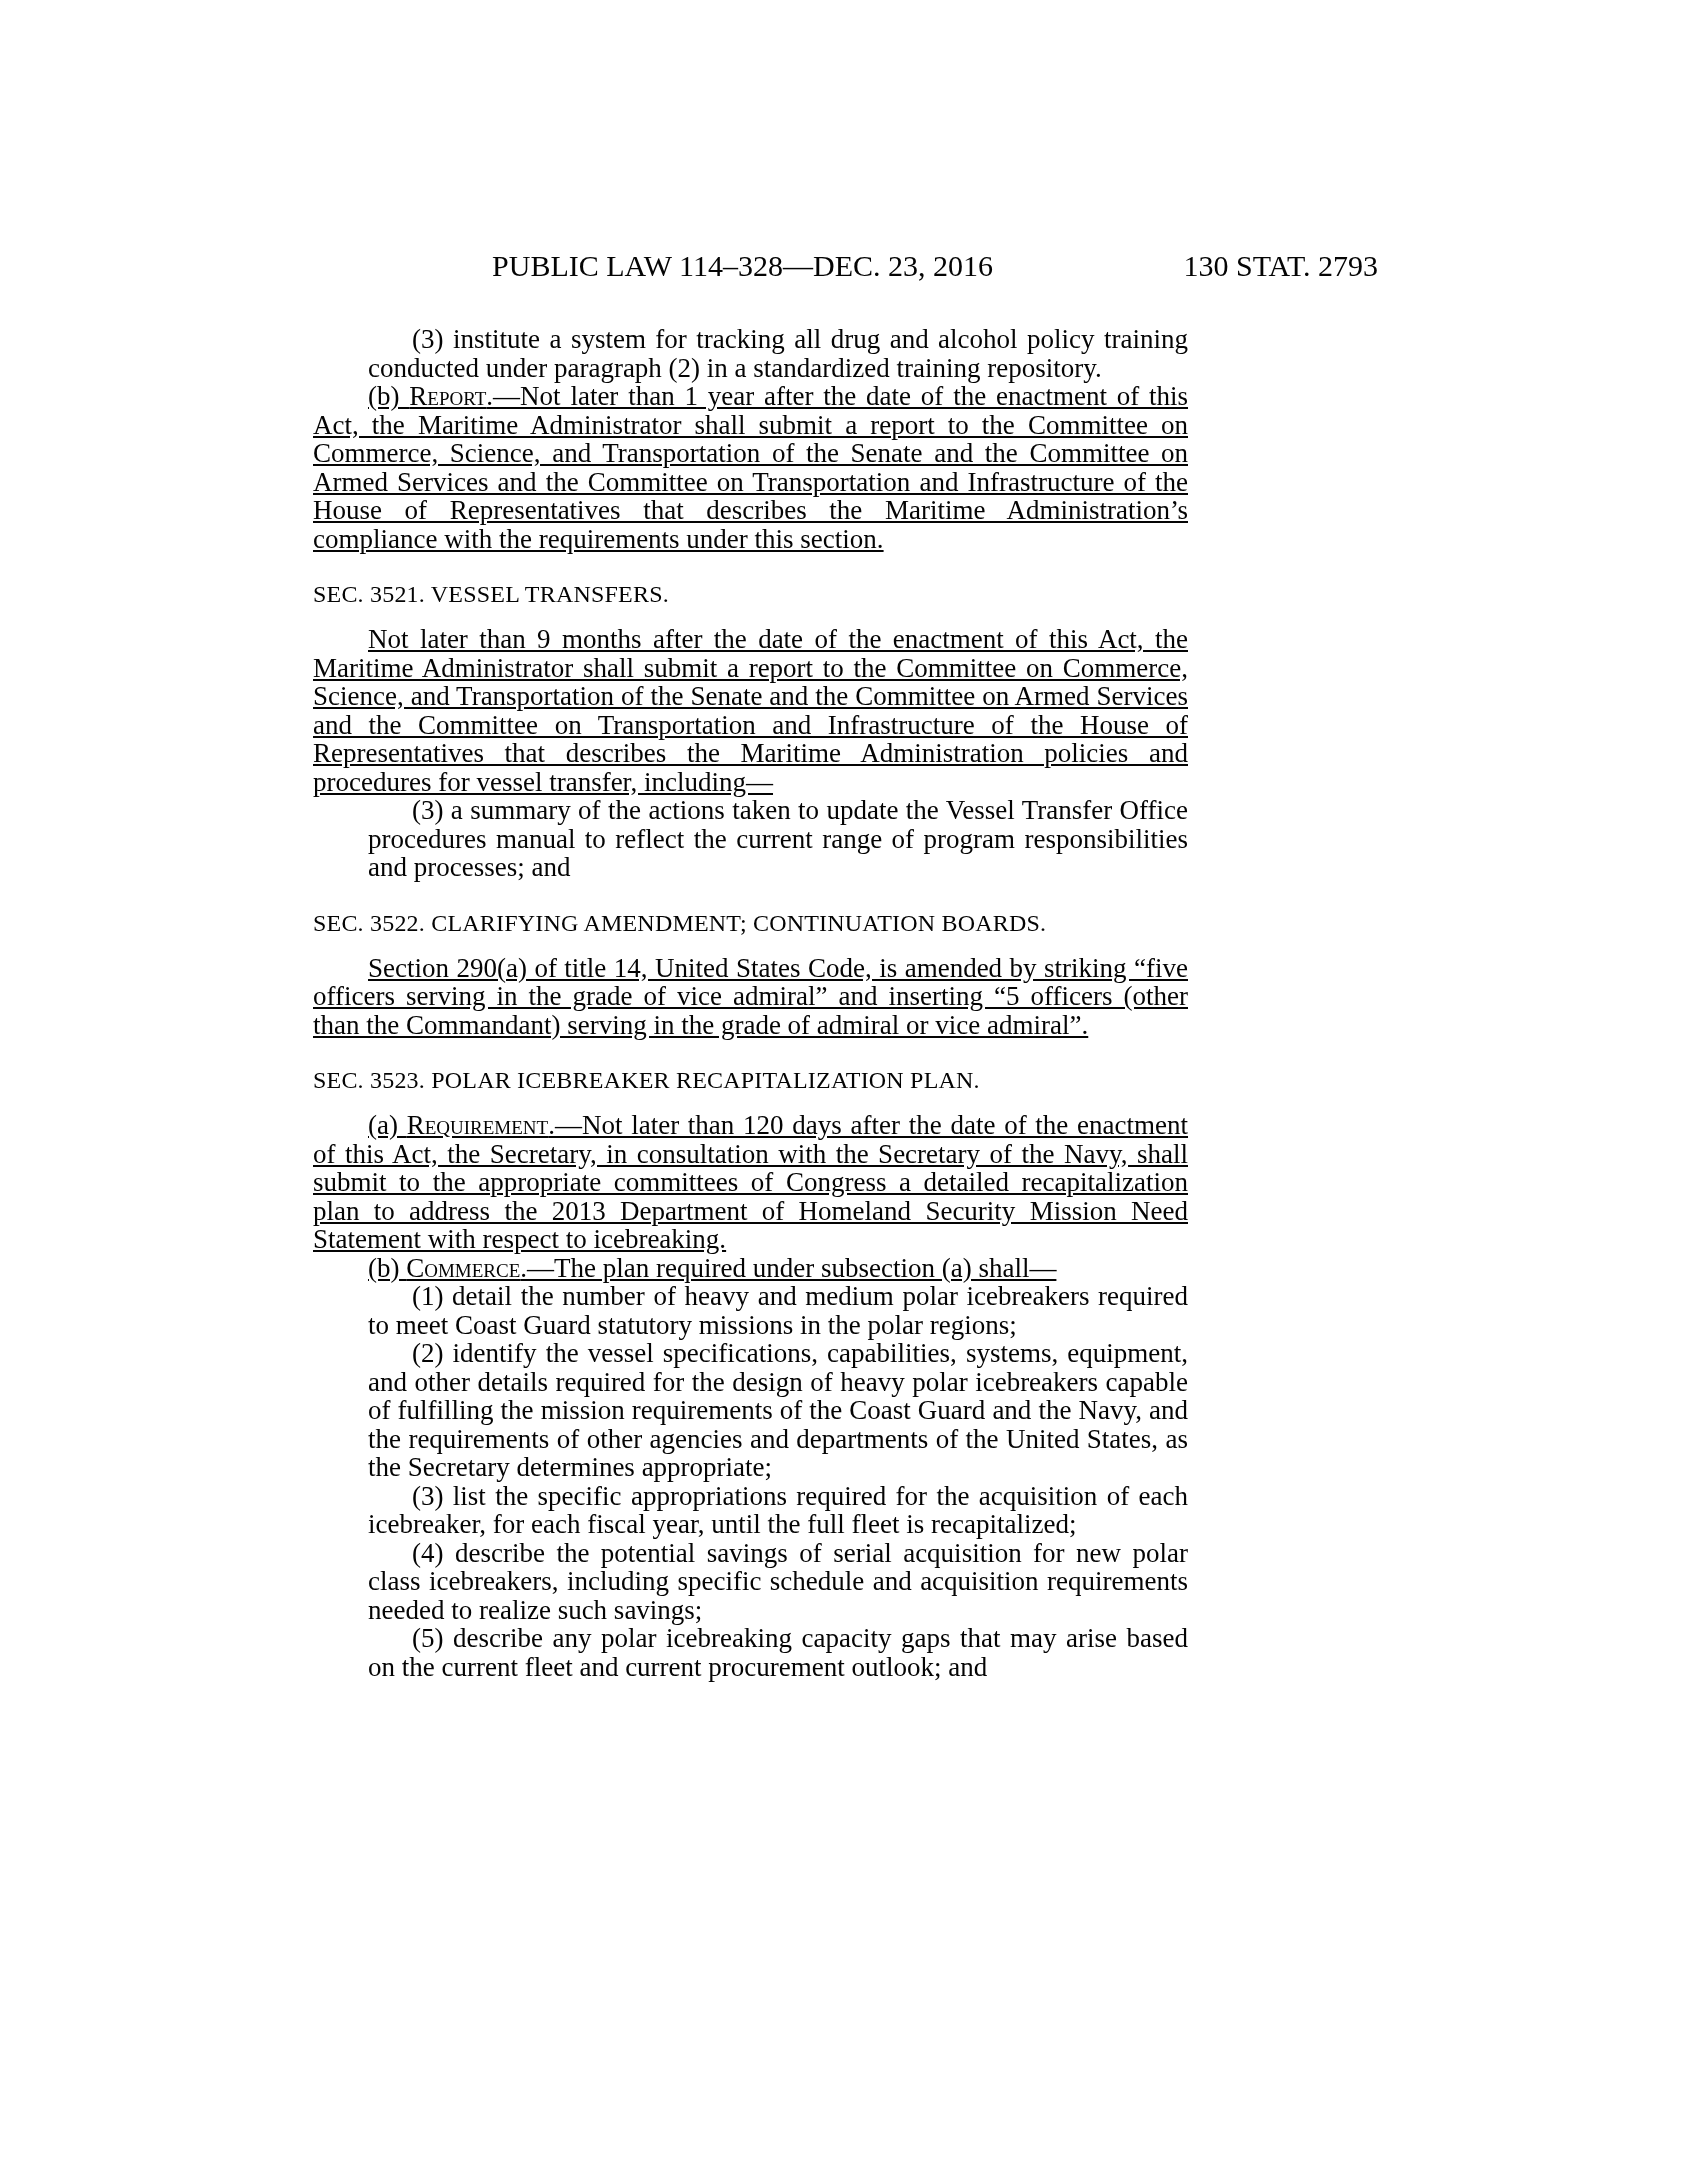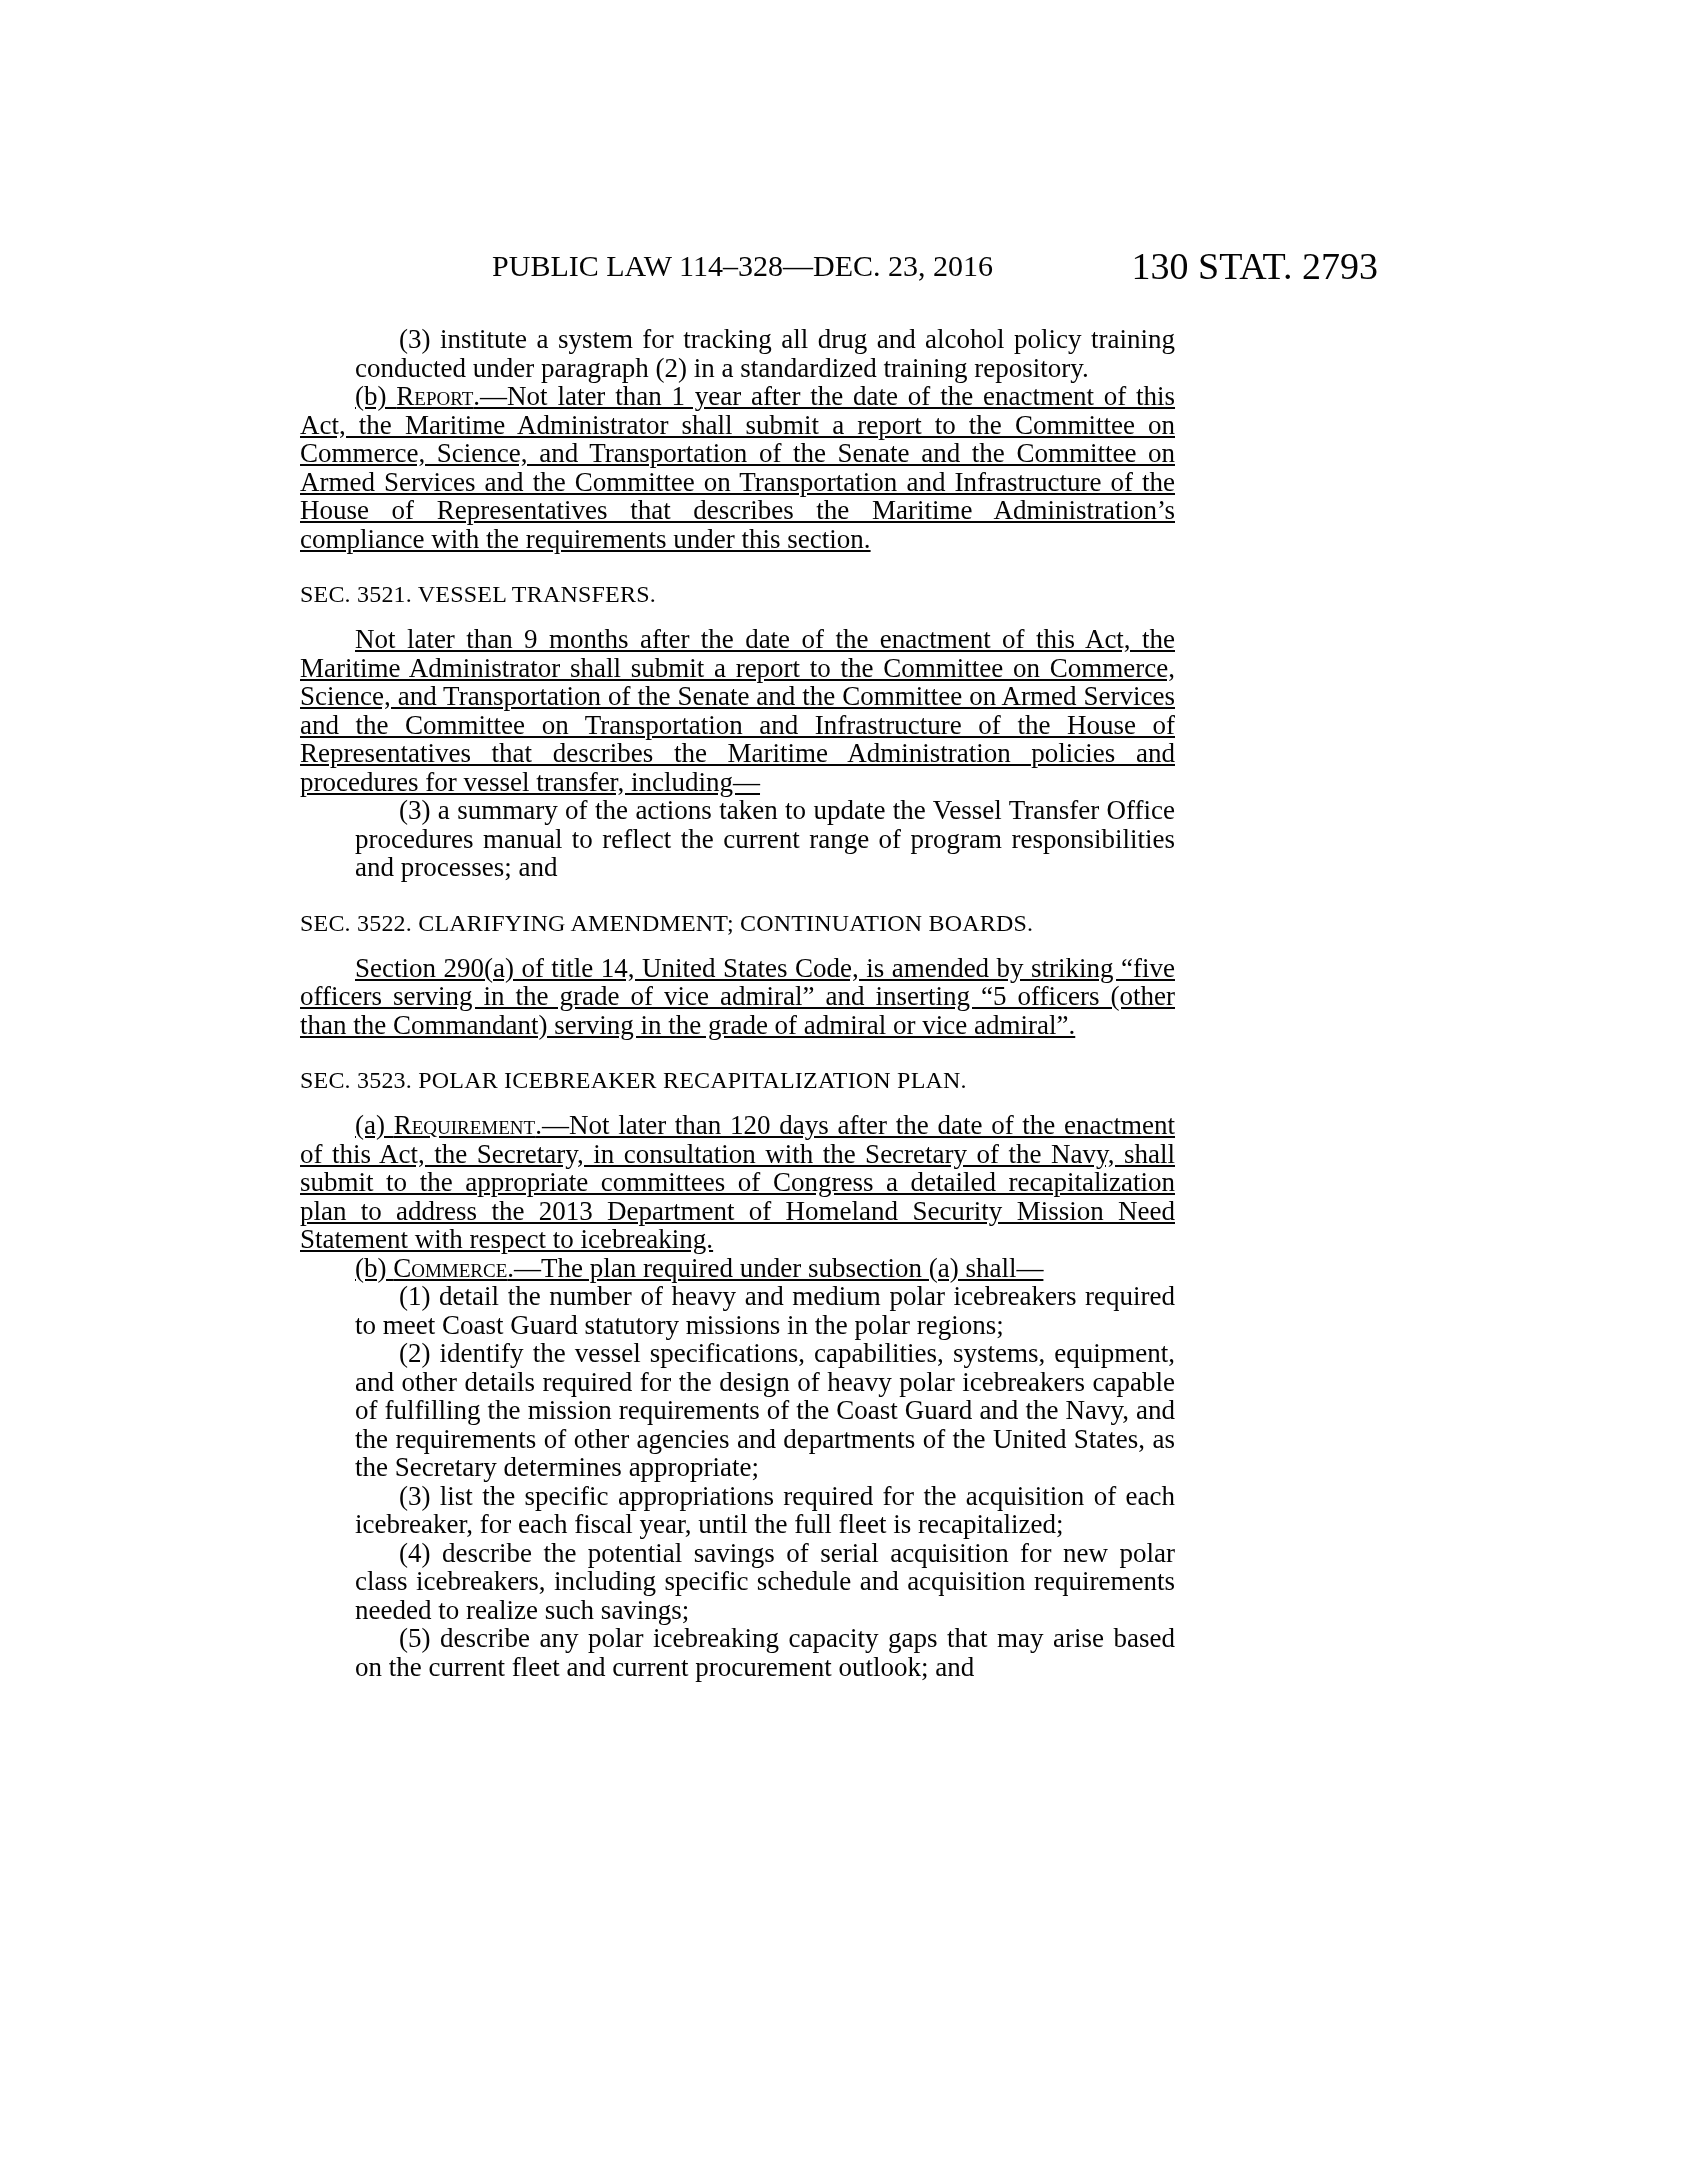--- a/index.html
+++ b/index.html
@@ -26,27 +26,27 @@
     width: 875px;
     text-align: center;
     font-size: 30px;
     line-height: 34px;
     white-space: nowrap;
   }
   .head-stat {
     position: absolute;
     right: 0;
     top: 0;
-    font-size: 38px;
+    font-size: 30px;
     line-height: 34px;
     white-space: nowrap;
   }
   .doc-body {
     position: absolute;
-    left: 300px;
+    left: 313px;
     top: 299px;
     width: 875px;
   }
   .doc-body p {
     margin: 0;
     font-size: 27px;
     line-height: 28.5px;
     text-align: justify;
     hyphens: auto;
     -webkit-hyphens: auto;

